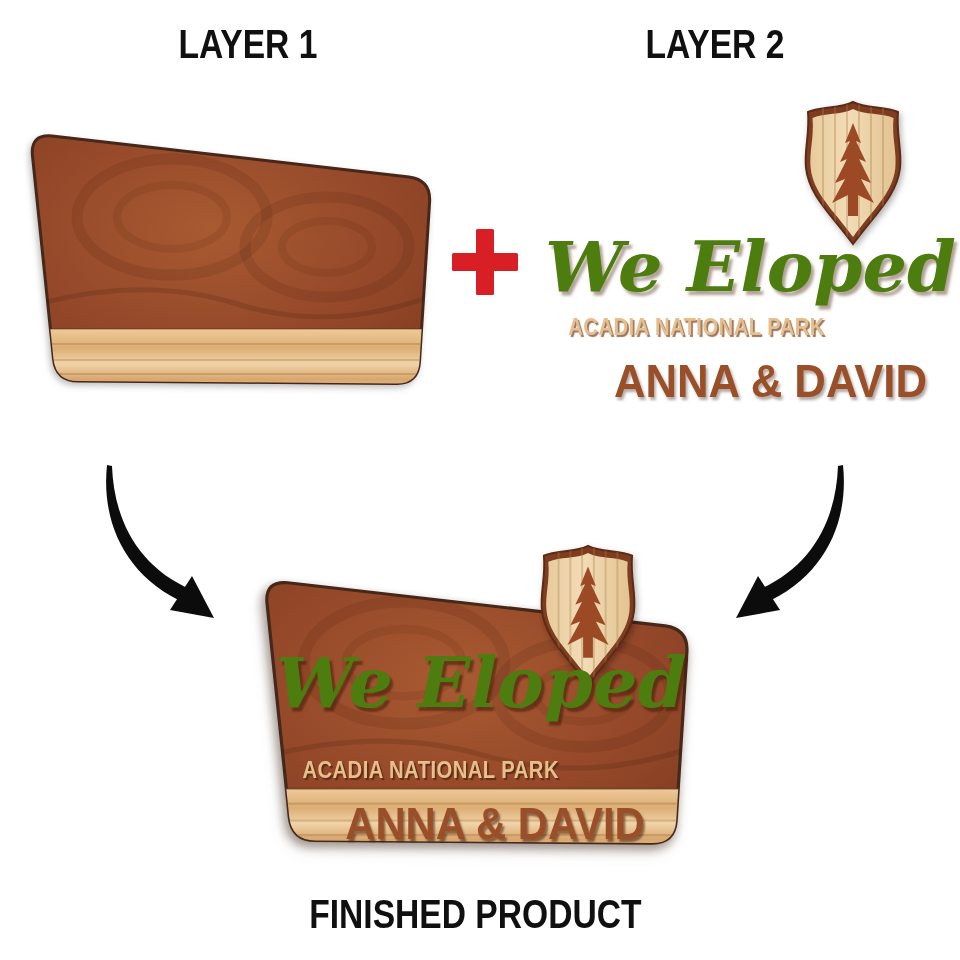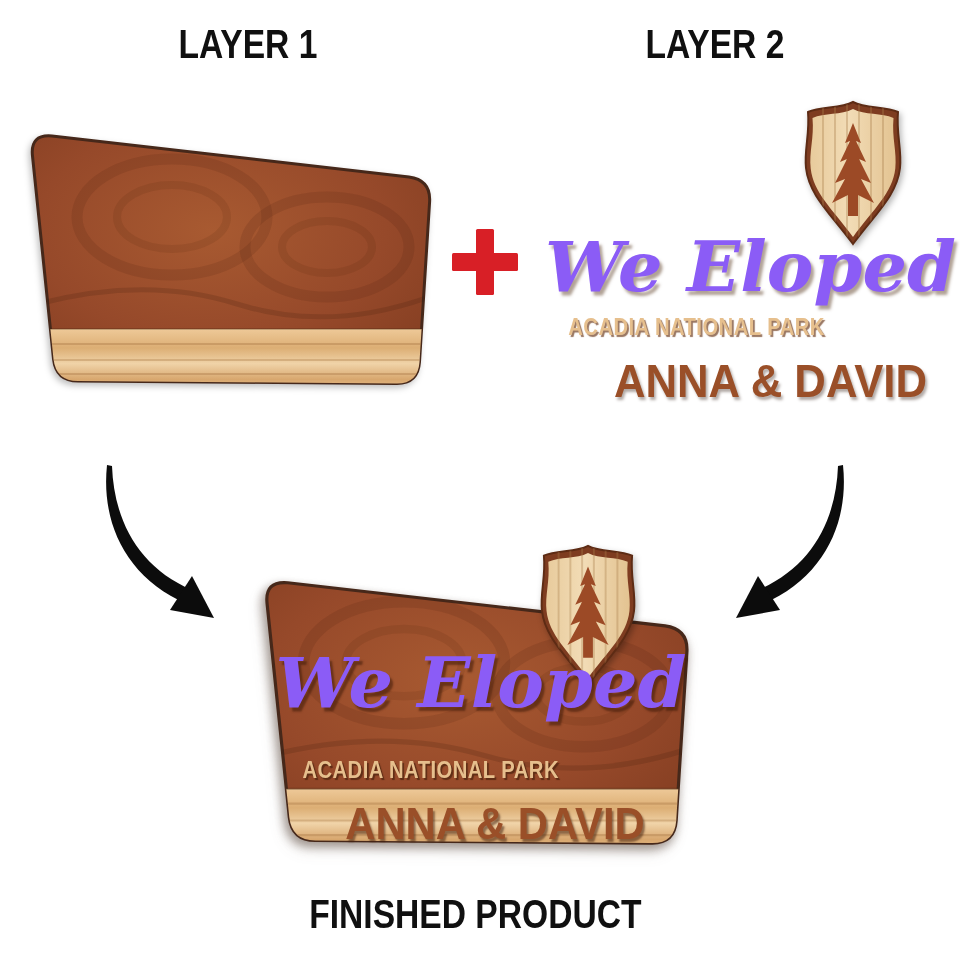--- a/index.html
+++ b/index.html
@@ -3,21 +3,21 @@
 <meta charset="utf-8">
 <style>
   html,body{margin:0;padding:0;}
   body{width:960px;height:960px;background:#ffffff;overflow:hidden;position:relative;
        font-family:"Liberation Sans",sans-serif;}
   .abs{position:absolute;}
   .heading{font-weight:700;font-size:40px;color:#101010;text-align:center;
            letter-spacing:0px;transform:scaleX(0.84);transform-origin:center;
            white-space:nowrap;font-family:"Liberation Sans",sans-serif;}
   .script-text{font-family:"DejaVu Serif",serif;font-style:italic;font-weight:700;
-               color:#8b5cf6;text-align:center;white-space:nowrap;line-height:1;}
+               color:#4d7c0f;text-align:center;white-space:nowrap;line-height:1;}
   .script-on-white{font-size:70px;text-shadow:3px 4px 3px rgba(100,70,45,.5);}
   .script-on-wood{font-size:70px;text-shadow:3px 4px 2px rgba(70,30,12,.6);}
   .park-text{font-weight:700;font-size:23px;letter-spacing:.5px;color:#e6bf8d;
              text-align:center;white-space:nowrap;transform:scaleX(0.88);
              transform-origin:center;}
   .park-on-white{text-shadow:2px 2px 1px rgba(110,60,30,.7);}
   .park-on-wood{text-shadow:2px 2px 1px rgba(80,38,16,.8);}
   .names-text{font-weight:700;color:#9a4f28;text-align:center;white-space:nowrap;
               transform:scaleX(0.95);transform-origin:center;}
   .names-on-white{font-size:46px;text-shadow:2px 3px 3px rgba(60,40,30,.4);}

